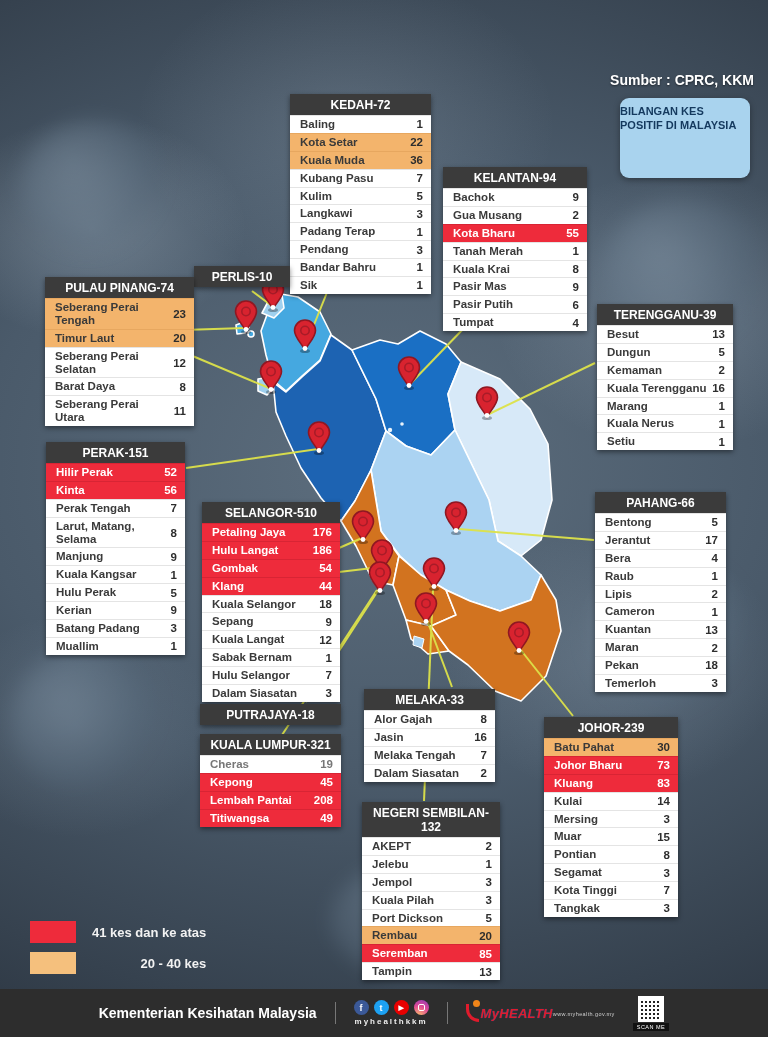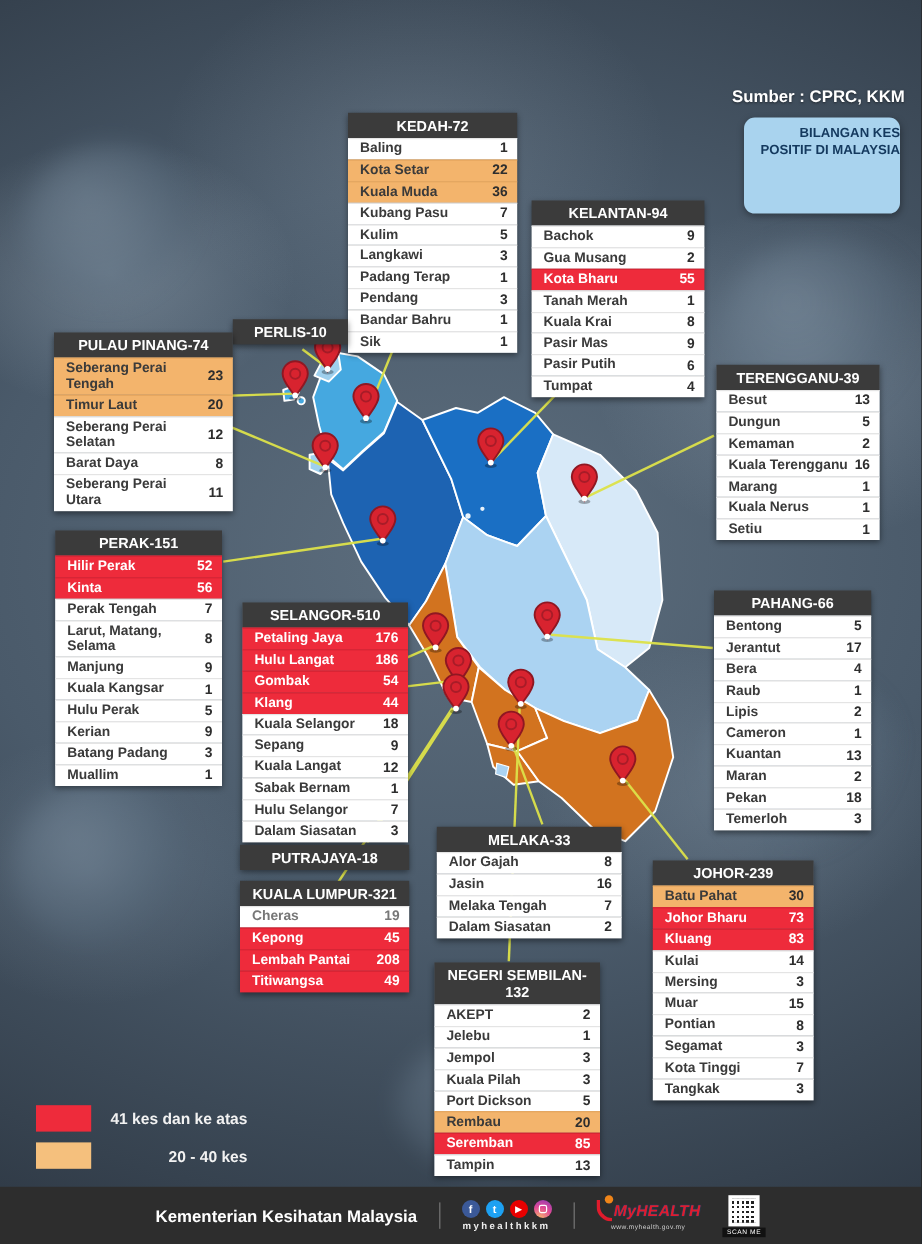--- a/index.html
+++ b/index.html
@@ -19,21 +19,21 @@
 
   
   .banner{ position:absolute; left:0; right:0; top:9px; height:53px; background:#e22b3a;
            box-shadow:0 2px 6px rgba(0,0,0,.4); padding:8px 16px 4px 20px; }
   .banner h1{ color:#fff; font-size:20px; font-weight:800; letter-spacing:.2px; }
   .banner .date{ position:absolute; right:16px; bottom:5px; color:#fff; font-size:12px; font-weight:700; }
   .source{ position:absolute; top:72px; right:14px; color:#fff; font-size:14px; font-weight:800; text-shadow:0 1px 2px rgba(0,0,0,.5); }
 
   
   .statbox{ position:absolute; left:620px; top:98px; width:130px; height:80px; background:#a9d3ee;
-            border-radius:9px; text-align:right; padding-top:7px; box-shadow:0 2px 6px rgba(0,0,0,.35); }
+            border-radius:9px; text-align:left; padding-top:7px; box-shadow:0 2px 6px rgba(0,0,0,.35); }
   .statbox .lbl{ color:#14395e; font-size:11px; font-weight:800; line-height:1.25; }
   .statbox .val{ color:#101e2e; font-size:33px; font-weight:800; letter-spacing:1px; margin-top:1px; }
 
   
   .tbl{ position:absolute; box-shadow:0 2px 5px rgba(0,0,0,.45); font-size:11.5px; }
   .tbl .hd{ background:#3b3b3b; color:#fff; font-weight:800; text-align:center; padding:3.5px 2px; font-size:12px; }
   .tbl .rw{ display:flex; justify-content:space-between; align-items:center; background:#fff;
             padding:2px 8px 2px 10px; border-top:1px solid #e4e4e4; min-height:17px; }
   .tbl .rw .nm{ font-weight:700; color:#3a3a3a; line-height:1.12; padding-right:4px; }
   .tbl .rw .vl{ font-weight:700; color:#2e2e2e; }
@@ -56,21 +56,21 @@
   .footer .sep{ width:1px; height:22px; background:#777; }
   .social{ display:flex; flex-direction:column; align-items:center; }
   .social .icons{ display:flex; gap:5px; }
   .sicon{ width:15px; height:15px; border-radius:50%; color:#fff; font-size:9px; font-weight:800;
           display:flex; align-items:center; justify-content:center; }
   .sicon.fb{ background:#3b5998; } .sicon.tw{ background:#1da1f2; }
   .sicon.yt{ background:#e80000; font-size:7px; }
   .sicon.ig{ background:radial-gradient(circle at 30% 110%, #fdc468, #df4996 55%, #8a3ab9); }
   .sicon.ig i{ display:block; width:7px; height:7px; border:1.3px solid #fff; border-radius:2px; }
   .social .handle{ color:#eee; font-size:8px; font-weight:700; letter-spacing:2px; margin-top:2px; }
-  .mylogo{ display:flex; flex-direction:column; align-items:center; line-height:1; }
+  .mylogo{ display:flex; flex-direction:row; align-items:center; line-height:1; }
   .mylogo .row1{ display:flex; align-items:center; }
   .mylogo .swoosh{ width:13px; height:18px; border-left:3.5px solid #e01b2c; border-bottom:3.5px solid #e01b2c;
                    border-radius:0 0 0 14px; position:relative; margin-right:2px; }
   .mylogo .swoosh::before{ content:""; position:absolute; top:-4px; left:4px; width:7px; height:7px;
                    border-radius:50%; background:#f08519; }
   .mylogo .txt{ color:#e01b2c; font-size:13px; font-weight:800; font-style:italic;
                 text-shadow:0 0 1px #1a62b0; letter-spacing:.3px; }
   .mylogo .sub{ color:#cfcfcf; font-size:5.5px; margin-top:3px; letter-spacing:.4px; }
   .qr{ display:flex; flex-direction:column; align-items:center; }
   .qr .code{ width:26px; height:26px; background:
@@ -496,21 +496,21 @@
         </div>
         <div class="rw">
           <span class="nm">Pekan</span>
           <span class="vl">18</span>
         </div>
         <div class="rw">
           <span class="nm">Temerloh</span>
           <span class="vl">3</span>
         </div>
       </div>
-      <div class="tbl" style="left: 364px; top: 689px; width: 154px;">
+      <div class="tbl" style="left: 364px; top: 689px; width: 131px;">
         <div class="hd">MELAKA-33</div>
         <div class="rw">
           <span class="nm">Alor Gajah</span>
           <span class="vl">8</span>
         </div>
         <div class="rw">
           <span class="nm">Jasin</span>
           <span class="vl">16</span>
         </div>
         <div class="rw">

